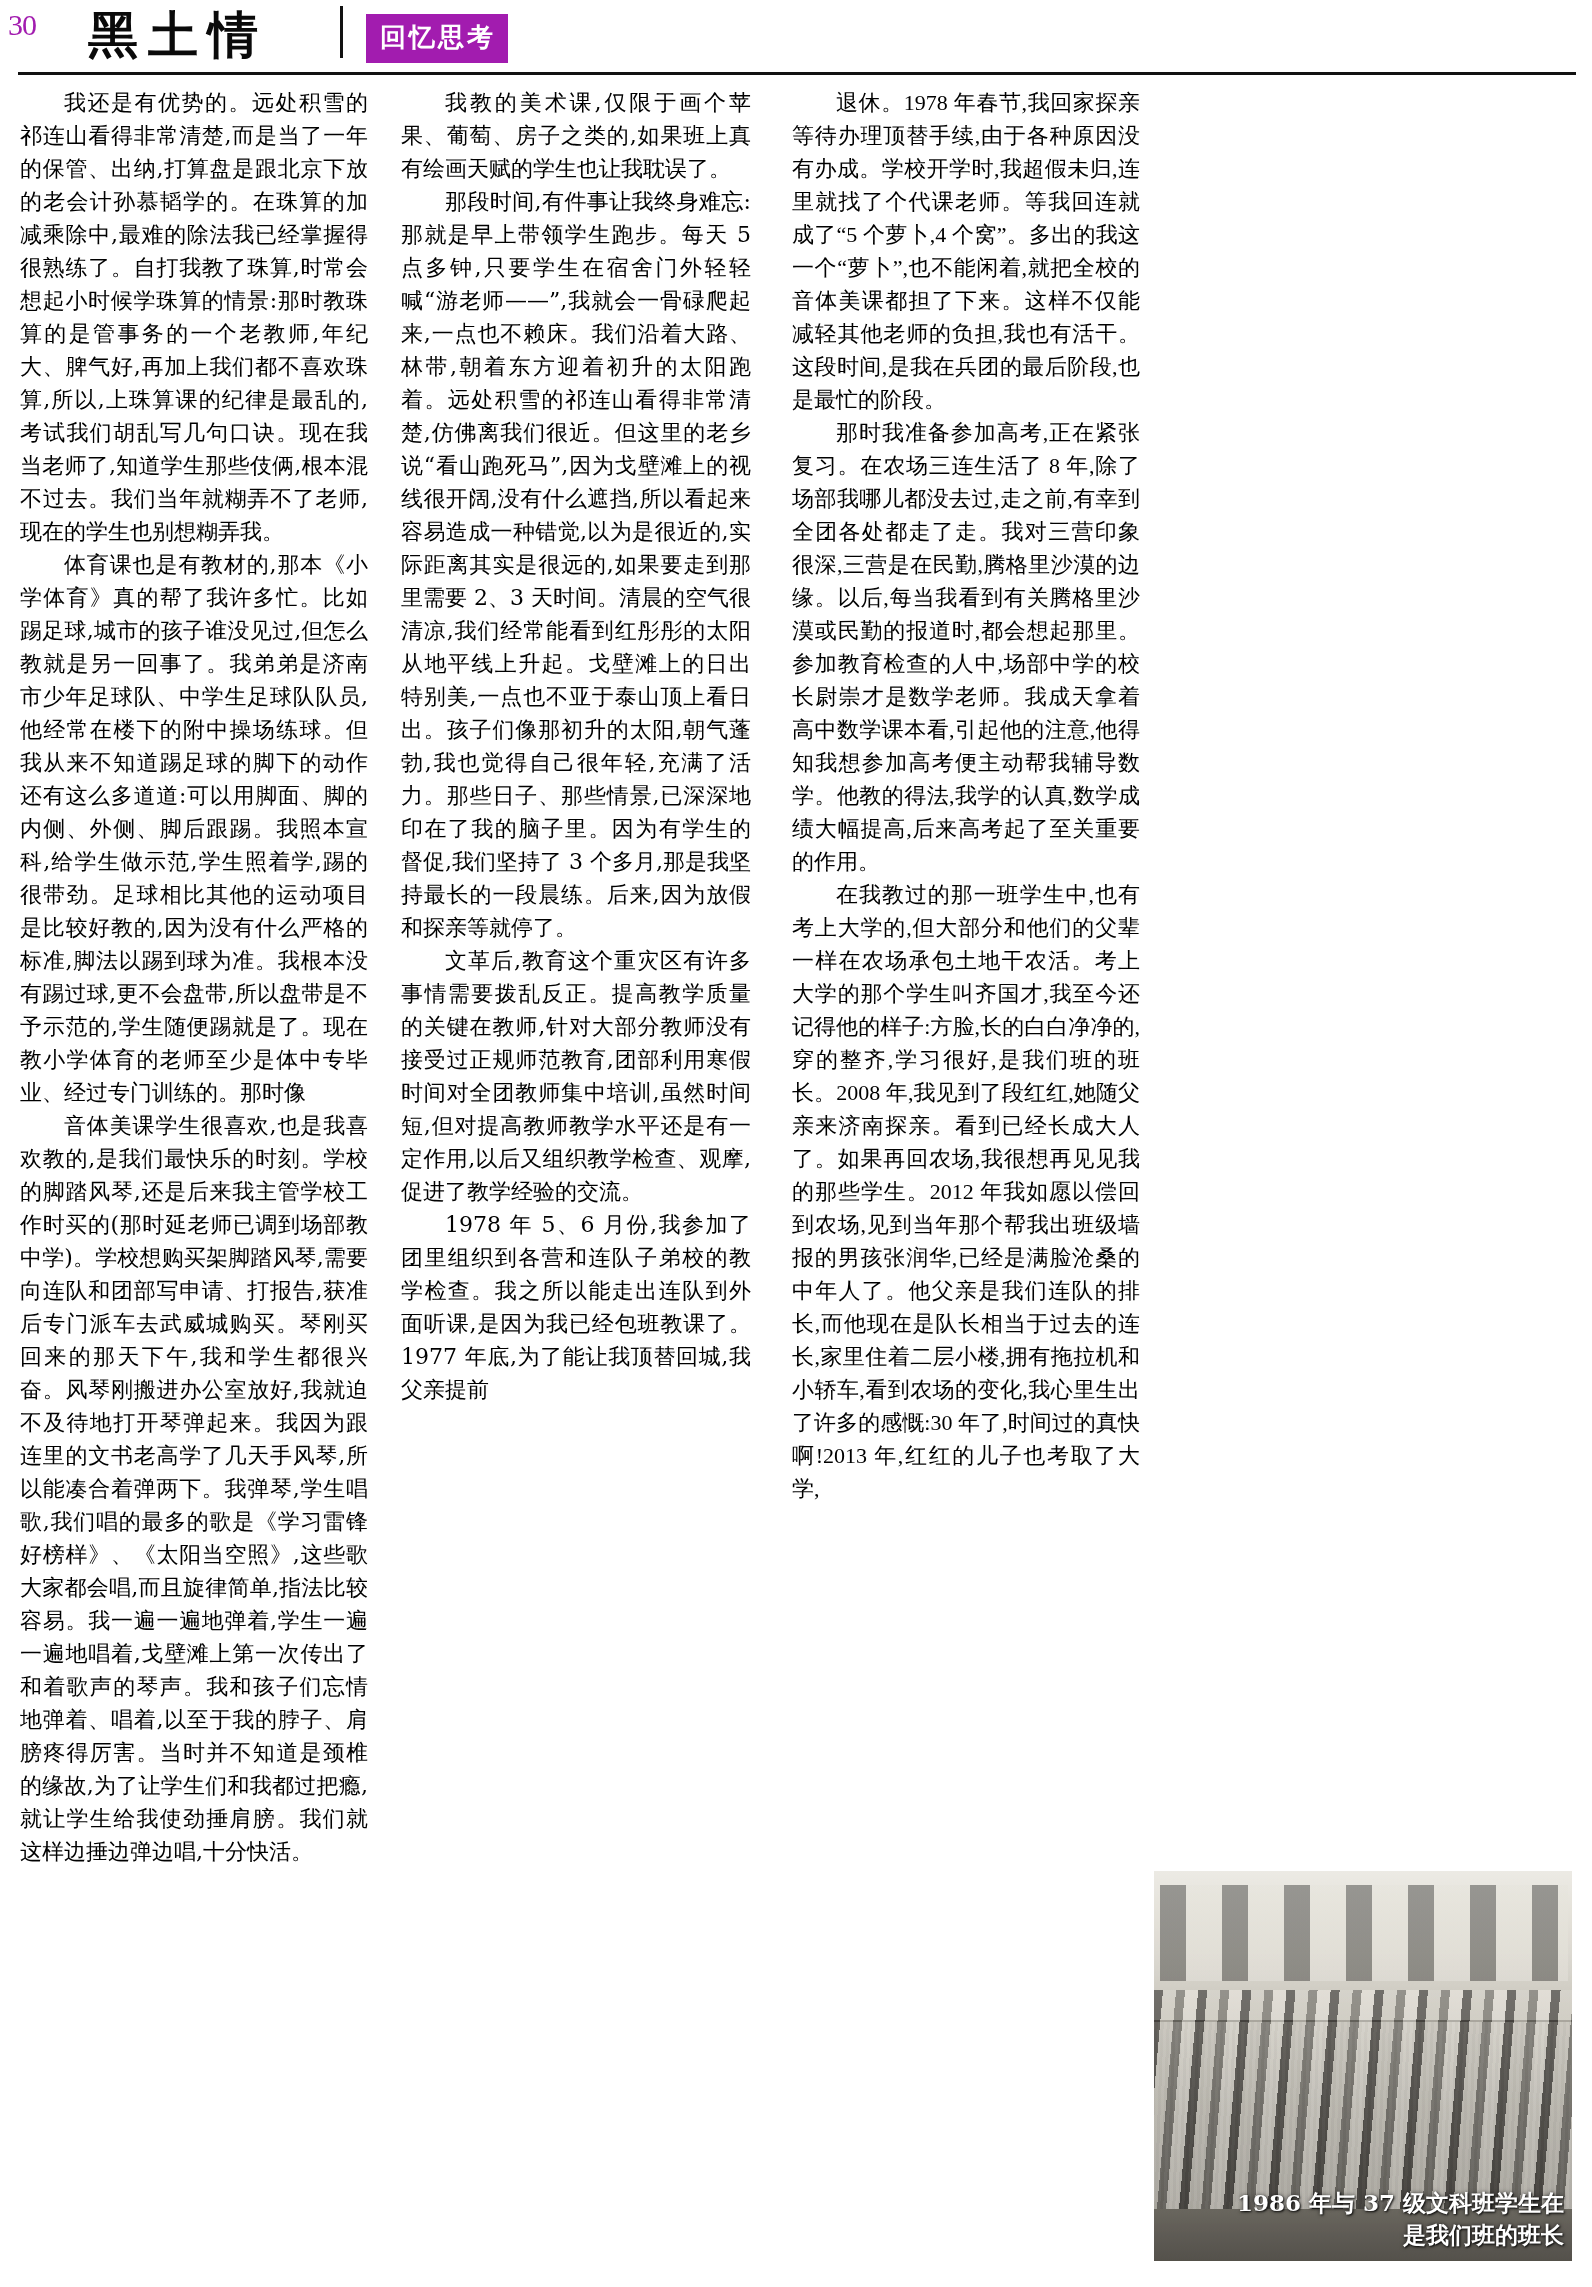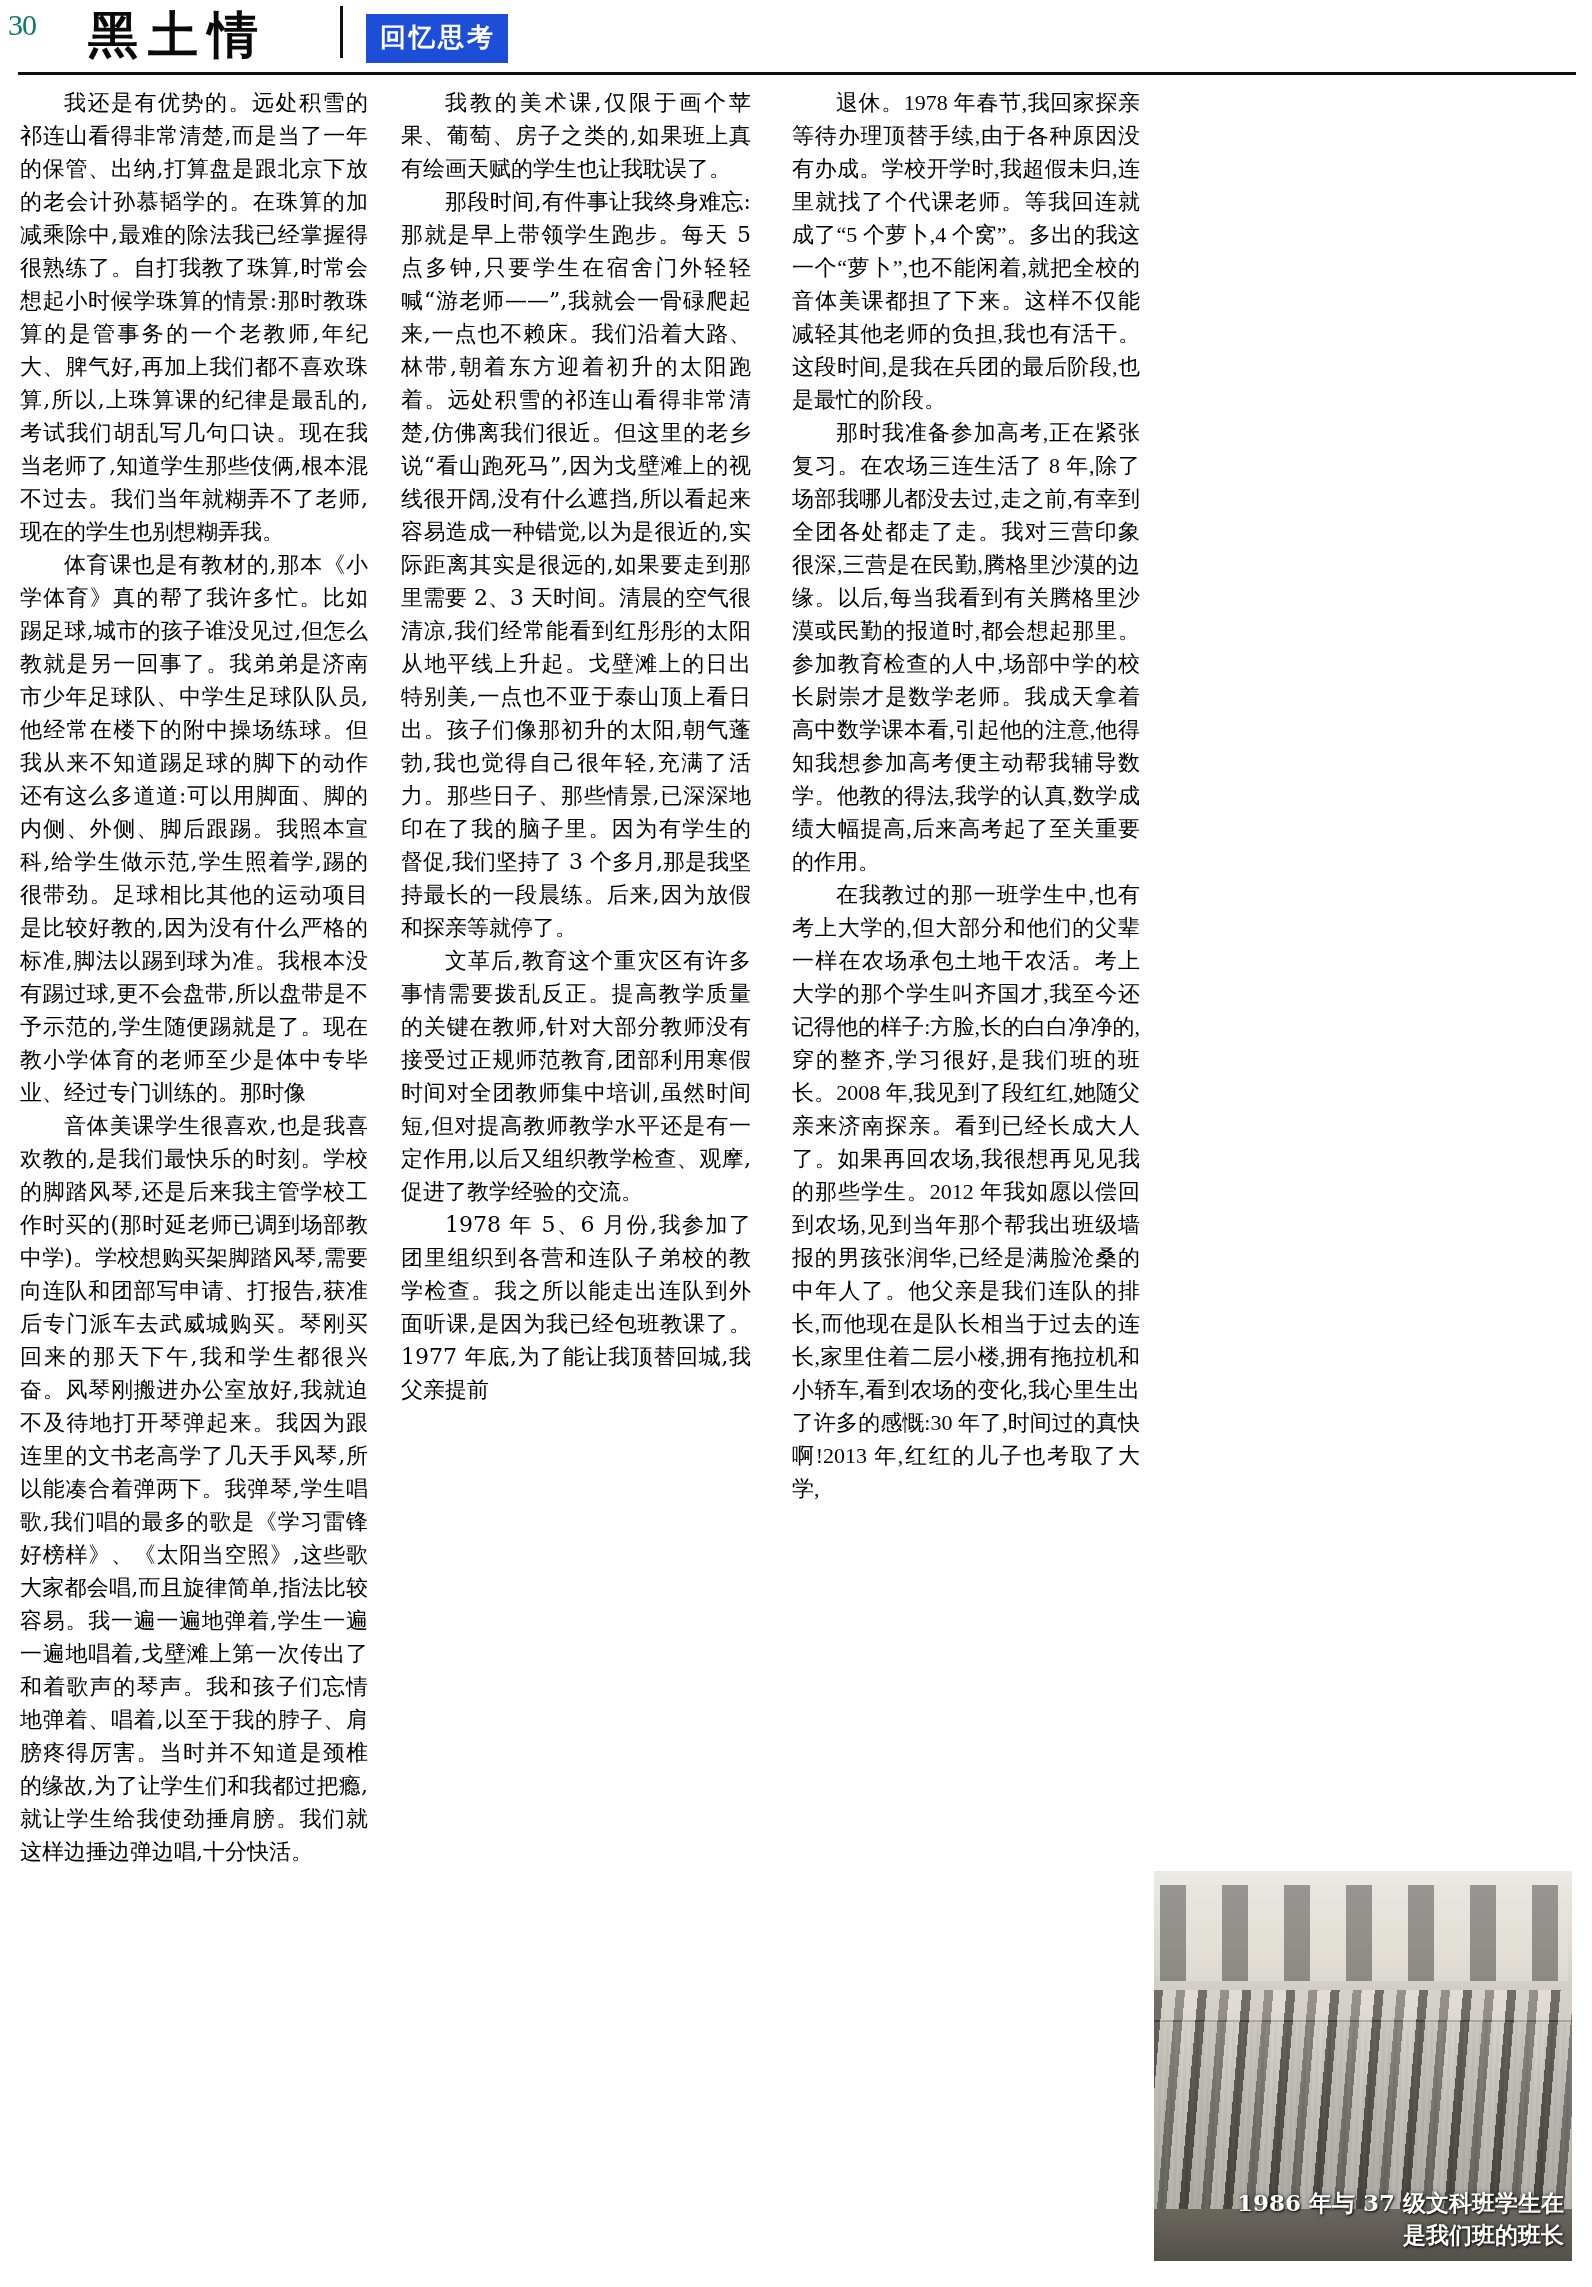--- a/index.html
+++ b/index.html
@@ -30,21 +30,21 @@
     width: 1592px;
     height: 78px;
   }
   .page-number {
     position: absolute;
     left: 8px;
     top: 8px;
     font-size: 30px;
     font-family: "Liberation Serif", serif;
     letter-spacing: -1px;
-    color: #0f766e;
+    color: #a21caf;
   }
   .masthead {
     position: absolute;
     left: 88px;
     top: 2px;
     font-size: 50px;
     font-weight: bold;
     font-family: "DejaVu Serif", serif;
     letter-spacing: 10px;
     color: #0a0a0a;
@@ -55,21 +55,21 @@
     left: 340px;
     top: 6px;
     width: 3px;
     height: 52px;
     background: #111;
   }
   .section-tag {
     position: absolute;
     left: 366px;
     top: 14px;
-    background: #1d4ed8;
+    background: #a21caf;
     color: #ffffff;
     font-size: 26px;
     font-weight: bold;
     letter-spacing: 3px;
     padding: 6px 12px 8px 14px;
     font-family: Liberation Serif, serif;
     white-space: nowrap;
   }
   .header-rule {
     position: absolute;

